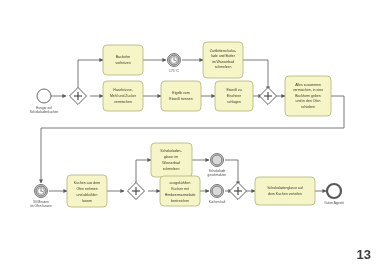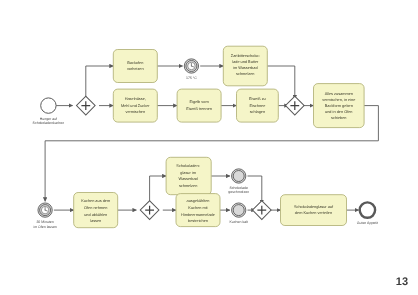--- a/index.html
+++ b/index.html
@@ -70,21 +70,21 @@
   .clock-hand {
     stroke: #4a4a4a;
     stroke-width: 0.6;
     stroke-linecap: round;
   }
   .page-number {
     position: absolute;
     right: 9px;
     bottom: 6px;
     font-family: "Liberation Sans", sans-serif;
-    font-size: 10px;
+    font-size: 13px;
     font-weight: bold;
     color: #3c3c3c;
   }
 </style>
 </head>
 <body>
 
 <div id="canvas">
 
   <svg class="diagram-svg" width="380" height="268" viewBox="0 0 380 268">

